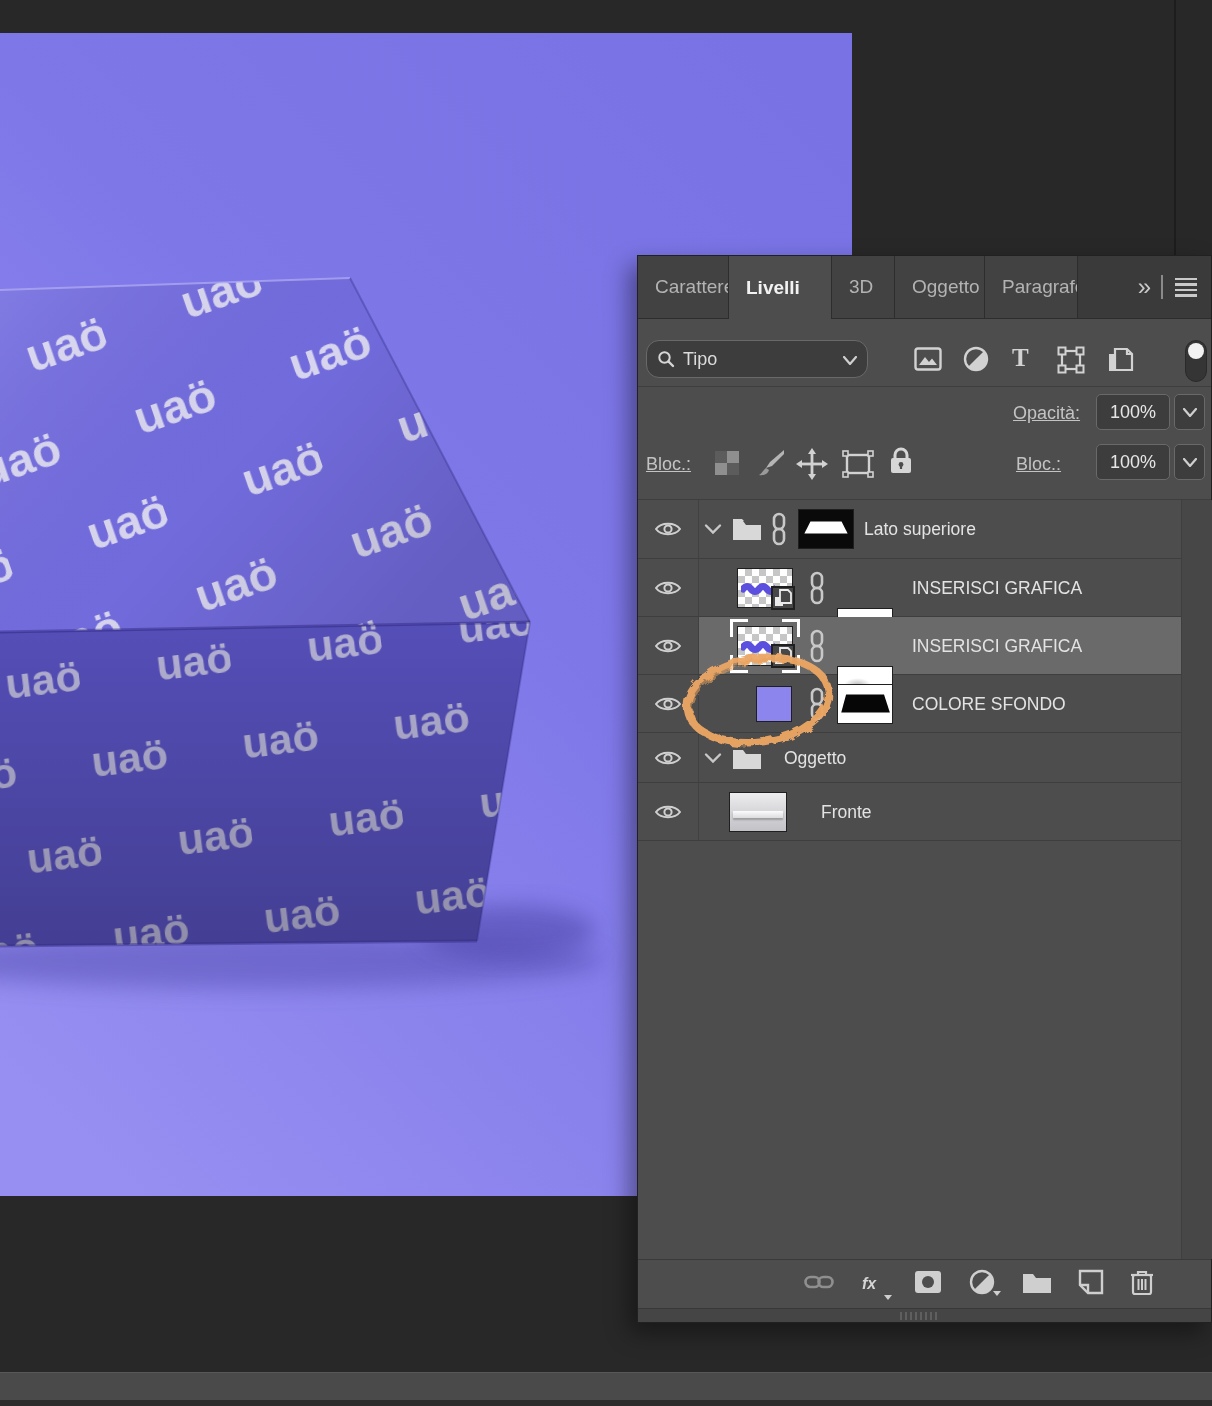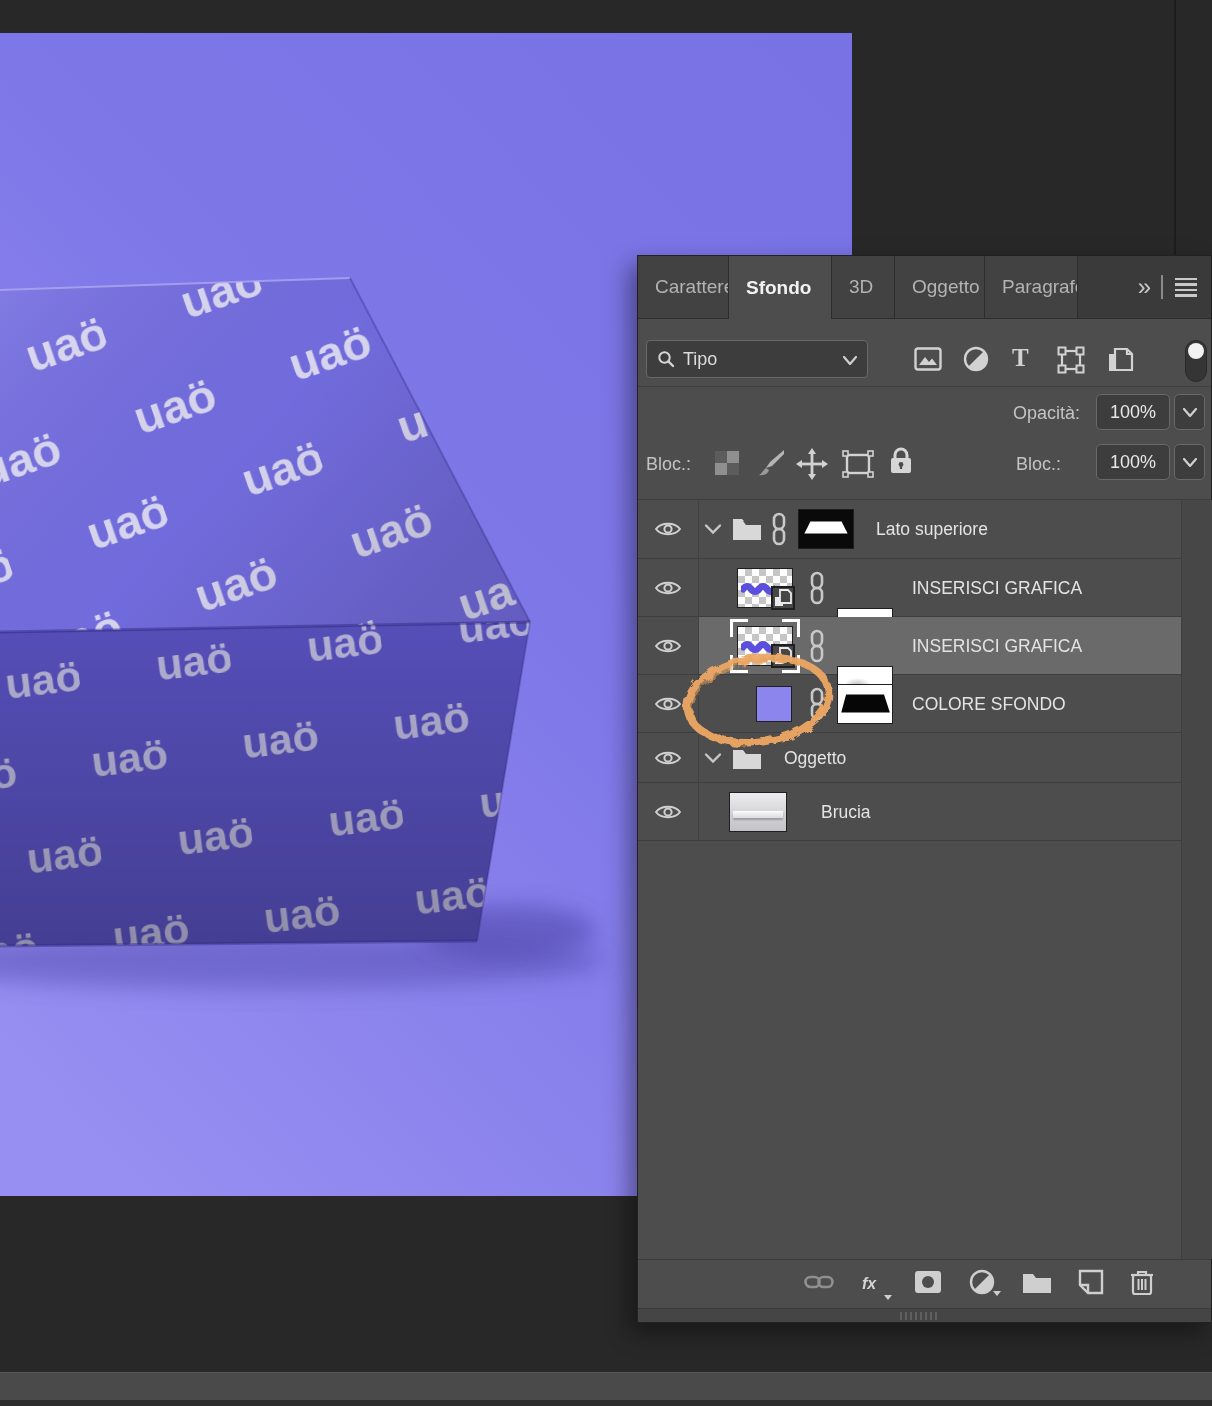--- a/index.html
+++ b/index.html
@@ -22,25 +22,25 @@
   .tab{height:62px;display:flex;align-items:center;padding-left:17px;box-sizing:border-box;
        font-size:19px;color:#b3b3b3;background:#424242;border-right:1px solid #2d2d2d;overflow:hidden;white-space:nowrap;}
   .tab.active{background:#4d4d4d;color:#f2f2f2;font-weight:bold;height:63px;border-right:1px solid #2d2d2d;}
   .tabbar-extra{margin-left:auto;display:flex;align-items:center;gap:12px;padding-right:14px;background:#3a3a3a;}
   .dbl-chev{font-size:24px;color:#c9c9c9;letter-spacing:-2px;line-height:1;}
   .tab-sep{width:2px;height:24px;background:#8a8a8a;}
   .hamburger{display:flex;flex-direction:column;gap:3px;}
   .hamburger span{display:block;width:22px;height:2.5px;background:#c9c9c9;}
 
   
-  .combo{position:absolute;background:#3d3d3d;border:1px solid #696969;border-radius:4px;
+  .combo{position:absolute;background:#3d3d3d;border:1px solid #696969;border-radius:13px;
          display:flex;align-items:center;color:#dcdcdc;font-size:18px;box-sizing:border-box;}
   .combo .chev{margin-left:auto;margin-right:10px;}
   .chev-svg{width:14px;height:9px;}
-  .lbl{position:absolute;color:#c3c3c3;font-size:18px;}
+  .lbl{position:absolute;color:#c3c3c3;font-size:18px;text-decoration:underline;}
   .valuebox{position:absolute;background:#3d3d3d;border:1px solid #696969;border-radius:5px;
             color:#e6e6e6;font-size:18px;display:flex;align-items:center;justify-content:center;box-sizing:border-box;}
   .chevbox{position:absolute;background:#3d3d3d;border:1px solid #696969;border-radius:5px;
            display:flex;align-items:center;justify-content:center;box-sizing:border-box;}
   .hdr-div{position:absolute;left:0;width:100%;height:1px;background:#3e3e3e;}
   .ficon{position:absolute;color:#d2d2d2;}
 
   
   .pill{position:absolute;width:22px;height:42px;border-radius:11px;background:#353535;border:1px solid #2a2a2a;box-sizing:border-box;}
   .pill .knob{position:absolute;left:2px;top:2px;width:16px;height:16px;border-radius:50%;background:#f2f2f2;}
@@ -148,21 +148,21 @@
 
 <div class="abs vline-dock"></div>
 
 <div class="abs panel panel-wrap">
 
   <div class="tabbar">
     <div class="tab" style="width:91px">
         <span>Carattere</span>
       </div>
     <div class="tab active" style="width:103px">
-        <span>Sfondo</span>
+        <span>Livelli</span>
       </div>
     <div class="tab" style="width:63px">
         <span>3D</span>
       </div>
     <div class="tab" style="width:90px">
         <span>Oggetto</span>
       </div>
     <div class="tab" style="width:93px">
         <span>Paragrafo</span>
       </div>
@@ -305,21 +305,21 @@
         <path d="M1 4 h10 l3 4 h15 v15 h-28 z" fill="#d8d8d8"></path>
           <path d="M1 4 v-2 h9 l2 2" fill="#d8d8d8"></path>
       </svg>
       <svg class="linkchain" style="left:132px" viewBox="0 0 18 34">
         <rect x="4" y="2" width="10" height="15" rx="5" fill="none" stroke="#c8c8c8" stroke-width="2.6"></rect>
         <rect x="4" y="17" width="10" height="15" rx="5" fill="none" stroke="#c8c8c8" stroke-width="2.6"></rect>
       </svg>
       <div class="thumb mask" style="left:160px;background:#0a0a0a">
         <div style="position:absolute;left:10%;right:10%;top:30%;height:32%;background:#fff;clip-path:polygon(14% 0,86% 0,100% 100%,0 100%)"></div>
       </div>
-      <span class="name" style="left:238px">Lato superiore</span>
+      <span class="name" style="left:226px">Lato superiore</span>
     </div>
 
     <div class="row" style="height:58px">
       <div class="hl"></div>
         <div class="sep"></div>
       <svg class="eye" viewBox="0 0 26 18">
         <path d="M1 9 C6 2 20 2 25 9 C20 16 6 16 1 9 Z" fill="none" stroke="#d0d0d0" stroke-width="2"></path>
         <circle cx="13" cy="9" r="3.6" fill="none" stroke="#d0d0d0" stroke-width="2"></circle>
       </svg>
       <div class="thumb checker" style="left:99px">
@@ -413,21 +413,21 @@
     <div class="row" style="height:58px">
       <div class="hl"></div>
         <div class="sep"></div>
       <svg class="eye" viewBox="0 0 26 18">
         <path d="M1 9 C6 2 20 2 25 9 C20 16 6 16 1 9 Z" fill="none" stroke="#d0d0d0" stroke-width="2"></path>
         <circle cx="13" cy="9" r="3.6" fill="none" stroke="#d0d0d0" stroke-width="2"></circle>
       </svg>
       <div class="thumb bgthumb" style="left:91px">
         <div class="band"></div>
       </div>
-      <span class="name" style="left:183px">Brucia</span>
+      <span class="name" style="left:183px">Fronte</span>
     </div>
   </div>
 
   <div class="scrollstrip"></div>
 
   <div class="ptoolbar">
     <span class="tbi" style="left:166px">
       <svg width="30" height="16" viewBox="0 0 30 16">
         <rect x="1.5" y="3" width="14" height="10" rx="5" fill="none" stroke="#8f8f8f" stroke-width="2.6"></rect>
         <rect x="14.5" y="3" width="14" height="10" rx="5" fill="none" stroke="#8f8f8f" stroke-width="2.6"></rect>

